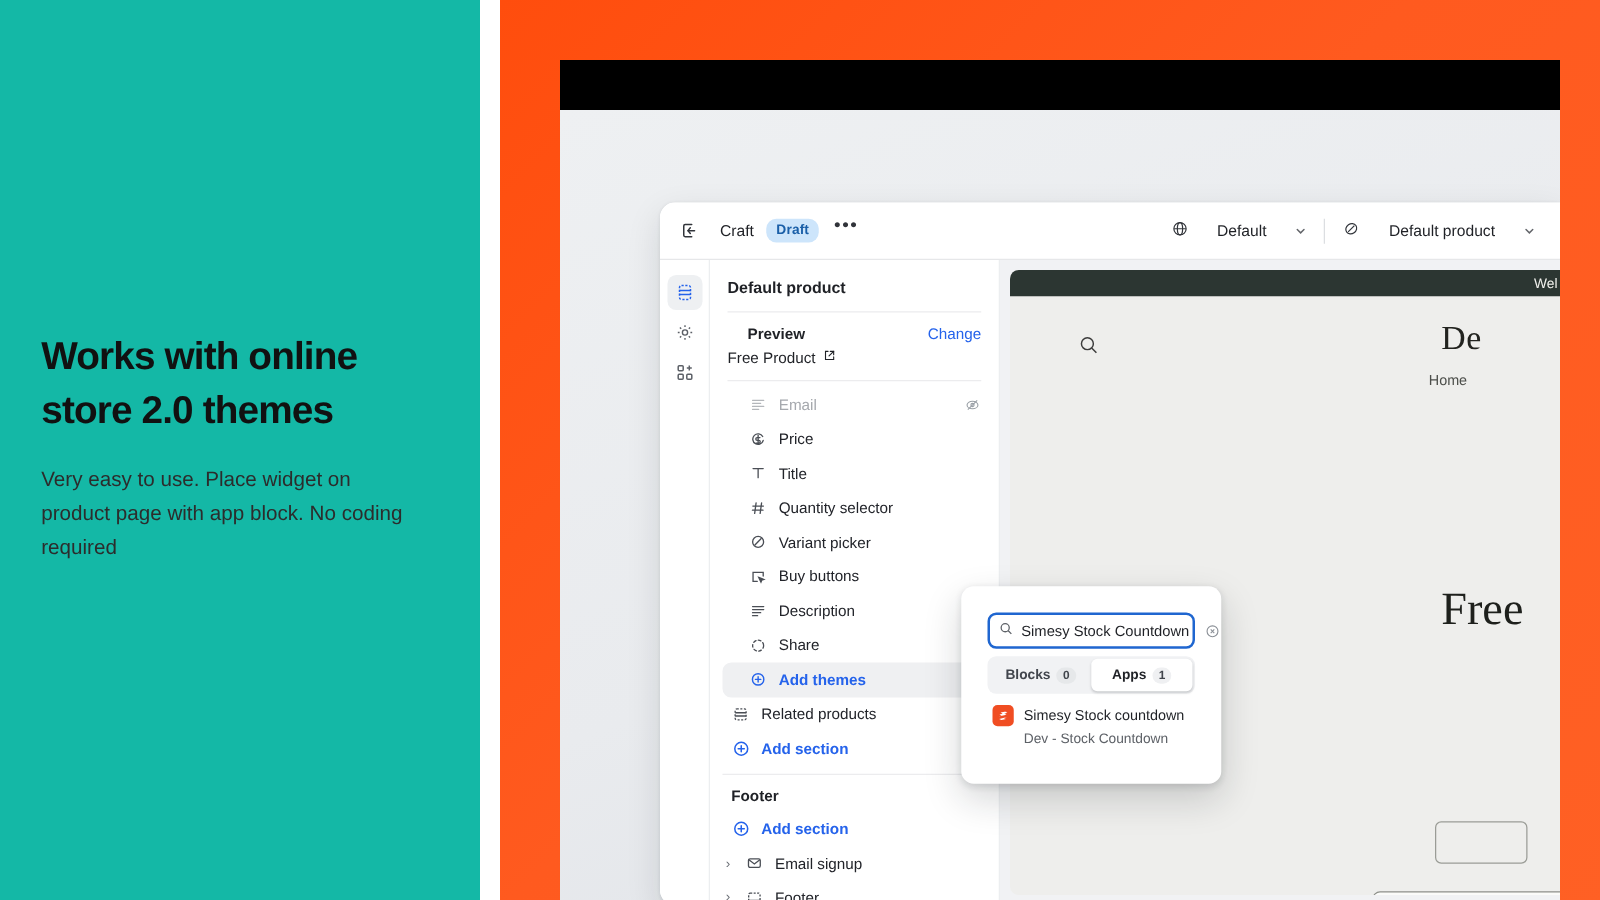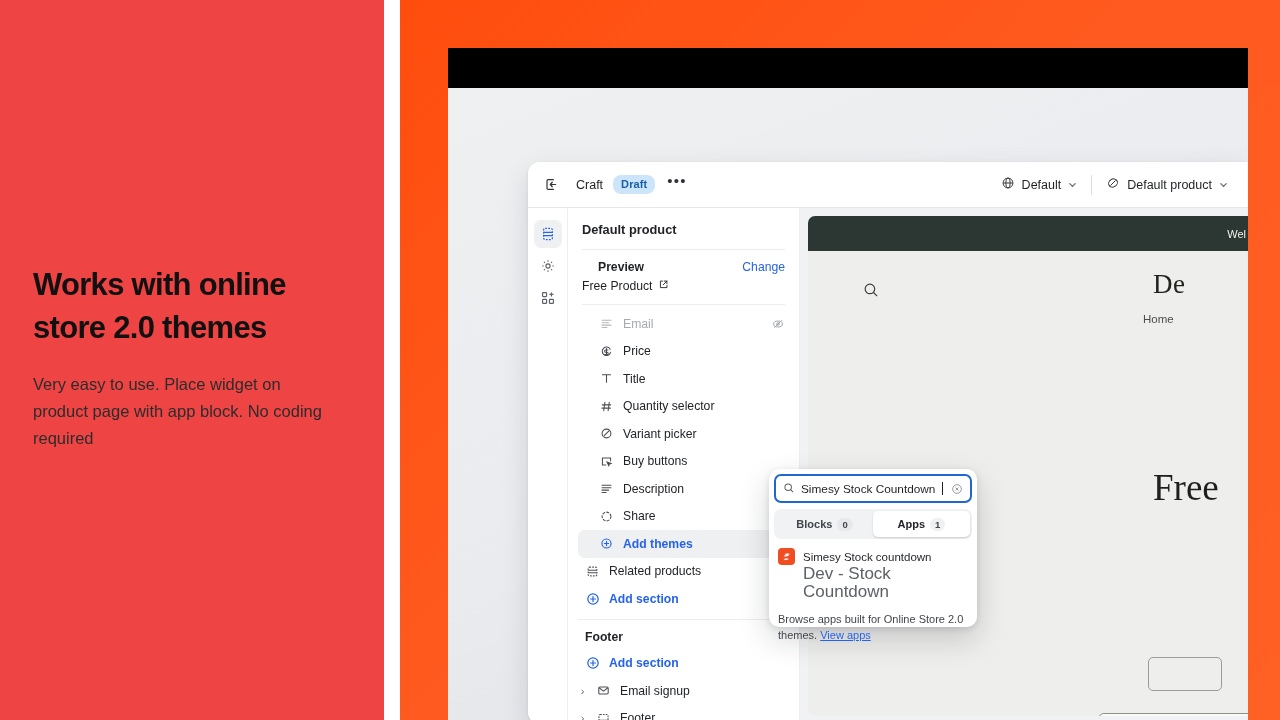--- a/index.html
+++ b/index.html
@@ -8,21 +8,21 @@
     overflow: hidden;
     font-family: "Liberation Sans", sans-serif;
     background: #ffffff;
   }
   #stage { position: relative; width: 1280px; height: 720px; }
 
   
   #left-panel {
     position: absolute; left: 0; top: 0;
     width: 384px; height: 720px;
-    background: #ef4444;
+    background: #14b8a6;
   }
   #headline {
     position: absolute; left: 33px; top: 263px;
     width: 320px;
     font-size: 31px; line-height: 43px;
     font-weight: 700; letter-spacing: -0.7px;
     color: #111111;
   }
   #subcopy {
     position: absolute; left: 33px; top: 371px;
@@ -88,21 +88,21 @@
     font-size: 11px; font-weight: 700;
     padding: 3px 8px 3.5px; border-radius: 8px;
     letter-spacing: .1px;
   }
   #tb-more {
     margin-left: 12px; color: #31343a;
     font-size: 15px; letter-spacing: 1.2px; line-height: 6px;
     padding-bottom: 7px;
   }
   .tb-right-group {
-    display: flex; align-items: center; gap: 7px;
+    display: flex; align-items: center; gap: 23px;
     font-size: 12.5px; color: #1f2126;
   }
   #tb-spacer { flex: 1; }
   #tb-sep {
     width: 1px; height: 20px; background: #dcdee1; margin: 0 14px;
   }
   #tb-pad-right { width: 20px; }
   .chev { width: 9px; height: 9px; opacity: .75; }
 
   
@@ -175,21 +175,21 @@
     overflow: hidden;
   }
   #preview-inner {
     position: absolute; left: 8px; top: 8px;
     width: 448px; height: 500px;
     background: #eeeeec;
     border-radius: 7px 0 0 7px;
     overflow: hidden;
   }
   #announce {
-    height: 35px; background: #2c3632;
+    height: 21px; background: #2c3632;
     display: flex; align-items: center; justify-content: flex-end;
     padding-right: 10px;
     color: #f2f2ee; font-size: 11px;
   }
   #store-head {
     position: relative; height: 92px;
   }
   #store-search {
     position: absolute; left: 54px; top: 30px; color: #3c3c3c;
   }
@@ -220,21 +220,21 @@
     background: #fbfbf9;
   }
 
   
   #popover {
     position: absolute; left: 769px; top: 469px;
     width: 208px; height: 158px;
     background: #ffffff;
     border-radius: 10px;
     box-shadow: 0 2px 6px rgba(20,25,35,.12), 0 12px 30px rgba(20,25,35,.18);
-    padding: 5px;
+    padding: 21px;
   }
   #po-search {
     position: relative;
     height: 29px;
     border: 2px solid #1f66d0; border-radius: 7px;
     background: #ffffff;
     display: flex; align-items: center; gap: 6px;
     padding: 0 7px;
   }
   #po-search-text {
@@ -271,21 +271,21 @@
     margin-top: 8px; padding: 0 4px;
     display: flex; gap: 8px; align-items: flex-start;
   }
   #po-app-icon {
     width: 17px; height: 17px; border-radius: 4px;
     background: #f04d22;
     display: flex; align-items: center; justify-content: center;
     flex: 0 0 auto; margin-top: 1px;
   }
   #po-result-name { font-size: 11.5px; color: #1f2126; line-height: 15px; }
-  #po-result-sub { font-size: 17px; color: #5d6167; line-height: 15px; margin-top: 1px; }
+  #po-result-sub { font-size: 11px; color: #5d6167; line-height: 15px; margin-top: 1px; }
   #po-footer {
     margin-top: 10px; padding: 0 4px;
     font-size: 11px; color: #41454c; line-height: 16px;
   }
   #po-viewapps { color: #2563eb; text-decoration: underline; }
 </style>
 </head>
 <body>
 
 <div id="stage">
@@ -608,19 +608,15 @@
           <path d="M11.6 2.6l-7 1.5 2.2 1.1-3.4 1 2.2 1-3.2 1.1 8.6-1.9-2.4-1.1 3.3-1-2.3-1.1z"></path>
           <path d="M3.4 12.6l7-1.6-2.2-1 3.4-1.1-8.5 1.9 2.3 1.1z"></path>
         </svg>
       </span>
       <span>
         <span id="po-result-name">Simesy Stock countdown</span><br>
         <span id="po-result-sub">Dev - Stock Countdown</span>
       </span>
     </div>
 
-    <div id="po-footer">
-      <span>Browse apps built for Online Store 2.0 themes.</span>
-      <span id="po-viewapps">View apps</span>
-    </div>
   </div>
 
 </div>
 
 </body></html>

